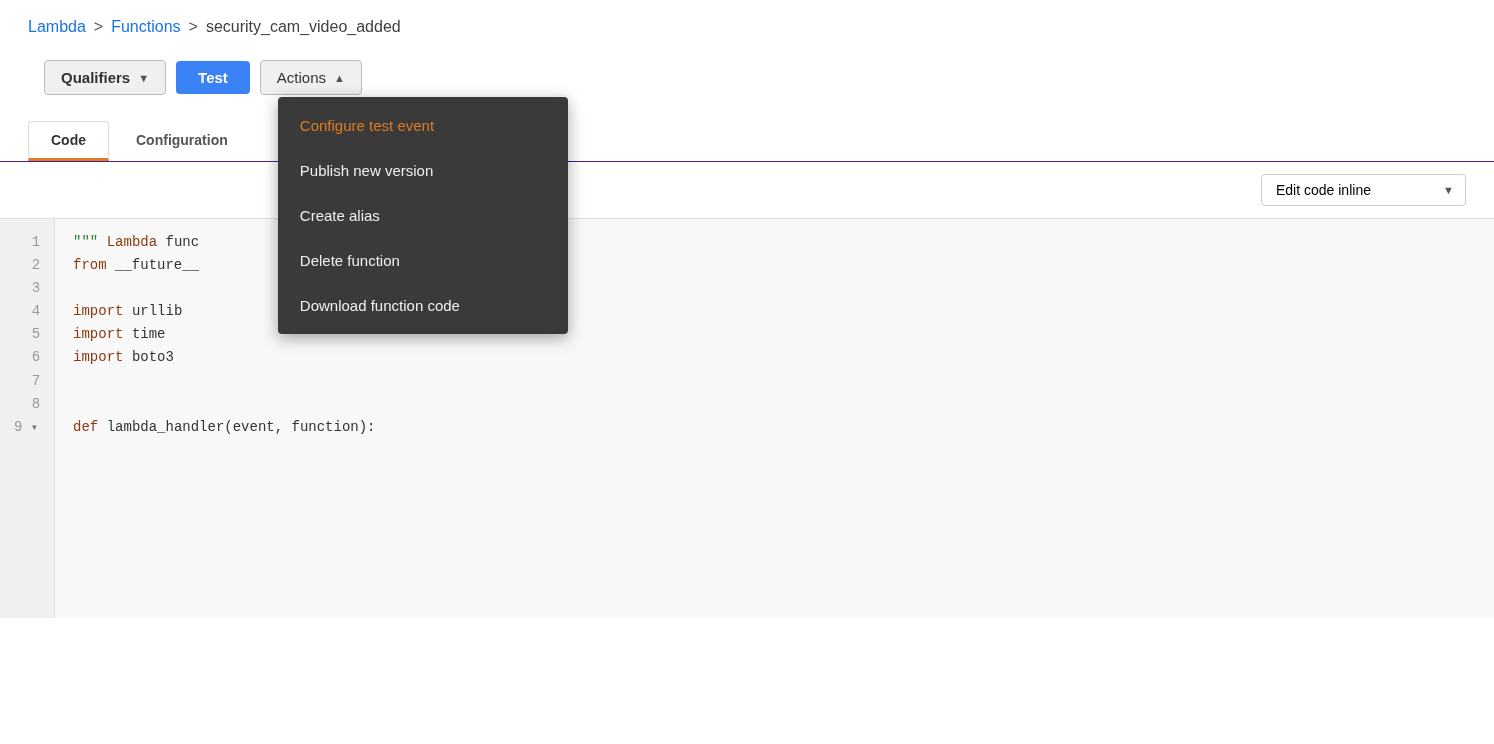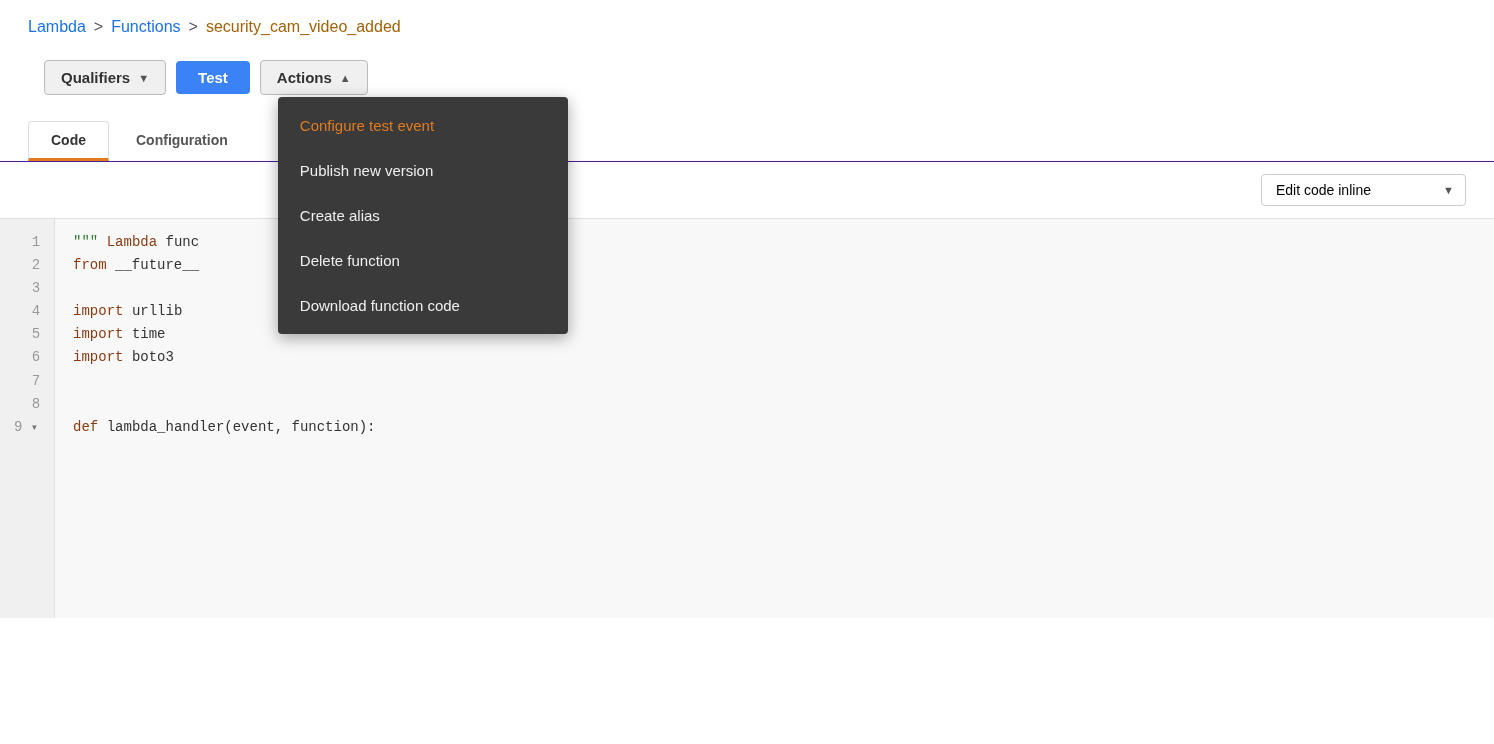--- a/index.html
+++ b/index.html
@@ -21,21 +21,21 @@
     .breadcrumb a {
       color: #1a73e8;
       text-decoration: none;
       font-weight: 500;
     }
     .breadcrumb-sep {
       color: #555;
       font-weight: 300;
     }
     .breadcrumb-current {
-      color: #a16207;
+      color: #404040;
       font-weight: 400;
     }
 
     
     .toolbar {
       display: flex;
       align-items: center;
       padding: 10px 28px 0 44px;
       gap: 10px;
       position: relative;
@@ -69,21 +69,21 @@
       cursor: pointer;
       color: #fff;
     }
 
     .btn-actions {
       background: #f0f0f0;
       border: 1px solid #bbb;
       border-radius: 4px;
       padding: 8px 16px;
       font-size: 15px;
-      font-weight: 700;
+      font-weight: 400;
       cursor: pointer;
       display: flex;
       align-items: center;
       gap: 8px;
       color: #333;
       position: relative;
     }
     .btn-actions .chevron-up {
       font-size: 11px;
       color: #555;

